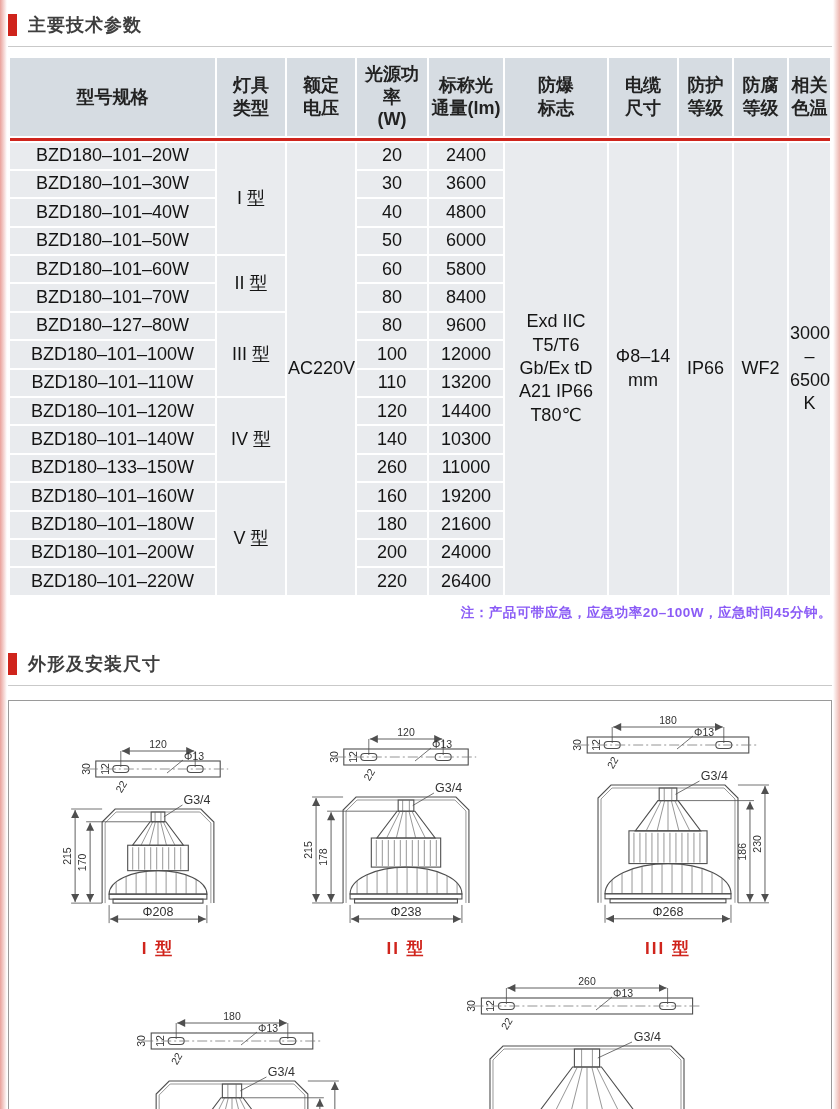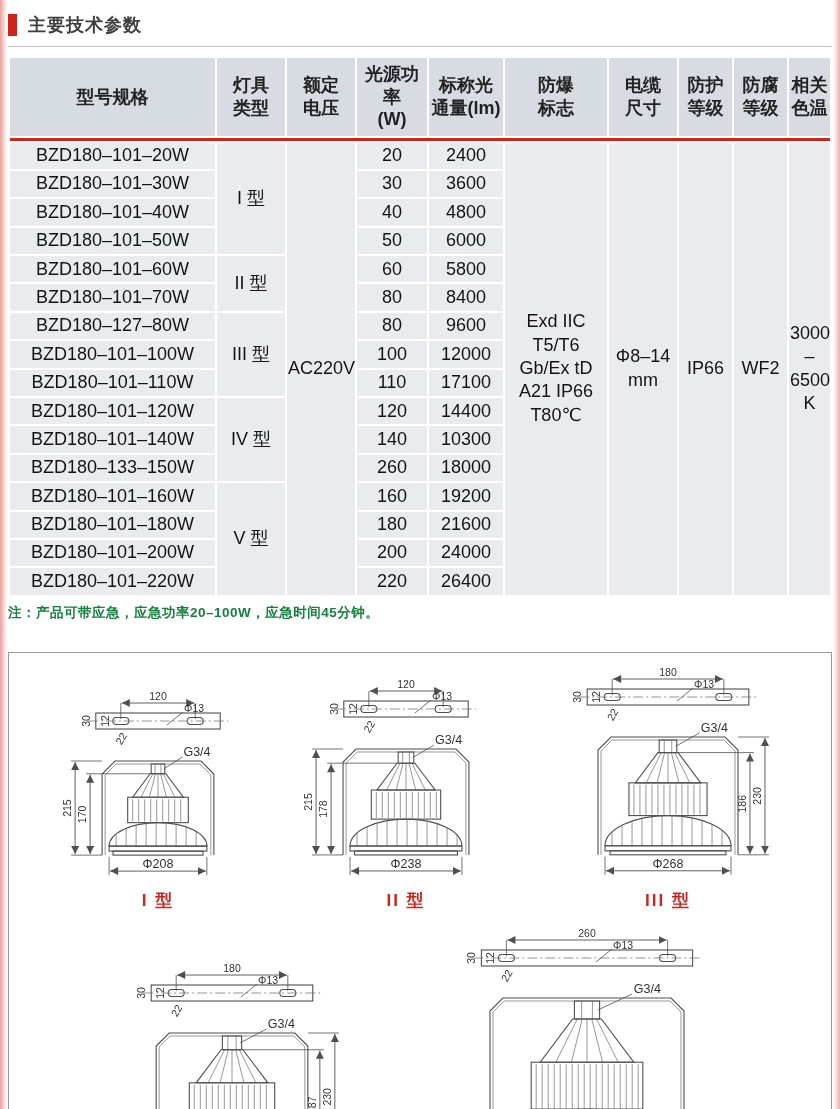--- a/index.html
+++ b/index.html
@@ -34,22 +34,22 @@
   }
   table.spec td {
     background:#e9ebee; color:#141414;
     padding:1.5px 1px; height:21px; line-height:1.3;
     text-align:center; vertical-align:middle;
   }
   table.spec tr.redline td {
     background:#cf241c; height:3px; padding:0; line-height:0; font-size:0;
   }
   .note {
-    color:#15803d; font-weight:bold; font-size:13.5px;
-    margin:7px 0 30px 0; letter-spacing:.5px;
+    color:#8b5cf6; font-weight:bold; font-size:13.5px;
+    margin:7px 0 30px 0; letter-spacing:.5px;text-align:right;
   }
 
   .draw-panel {
     border:1px solid #9a9a9a; background:#fff;
     margin-top:14px; padding:8px 4px 2px 4px;
   }
   .fig-row { display:flex; justify-content:space-evenly; align-items:flex-end; }
   .figure  { display:flex; flex-direction:column; align-items:center; }
   .fig-label { color:#d0241c; font-weight:bold; font-size:17px; margin:0 0 10px 0; letter-spacing:2px; }
 
@@ -151,37 +151,37 @@
           <td>9600</td>
         </tr>
         <tr>
           <td>BZD180–101–100W</td>
           <td>100</td>
           <td>12000</td>
         </tr>
         <tr>
           <td>BZD180–101–110W</td>
           <td>110</td>
-          <td>17100</td>
+          <td>13200</td>
         </tr>
         <tr>
           <td>BZD180–101–120W</td>
           <td rowspan="3">IV 型</td>
           <td>120</td>
           <td>14400</td>
         </tr>
         <tr>
           <td>BZD180–101–140W</td>
           <td>140</td>
           <td>10300</td>
         </tr>
         <tr>
           <td>BZD180–133–150W</td>
           <td>260</td>
-          <td>18000</td>
+          <td>11000</td>
         </tr>
         <tr>
           <td>BZD180–101–160W</td>
           <td rowspan="4">V 型</td>
           <td>160</td>
           <td>19200</td>
         </tr>
         <tr>
           <td>BZD180–101–180W</td>
           <td>180</td>
@@ -195,20 +195,24 @@
         <tr>
           <td>BZD180–101–220W</td>
           <td>220</td>
           <td>26400</td>
         </tr>
       </tbody>
     </table>
 
   <div class="note">注：产品可带应急，应急功率20–100W，应急时间45分钟。</div>
 
+  <div class="section-title">
+    <span class="accent-bar"></span>
+    <span>外形及安装尺寸</span>
+  </div>
 
   <div class="draw-panel">
     <div class="fig-row">
         <div class="figure">
           <svg width="192" height="204" viewBox="0 0 192 204">
             <defs>
               <marker id="as0" markerWidth="9" markerHeight="9" refX="0" refY="4" orient="auto" markerUnits="userSpaceOnUse">
                 <path d="M8 0 L0 4 L8 8 Z" fill="#4f4f4f"></path>
               </marker>
               <marker id="ae0" markerWidth="9" markerHeight="9" refX="8" refY="4" orient="auto" markerUnits="userSpaceOnUse">

